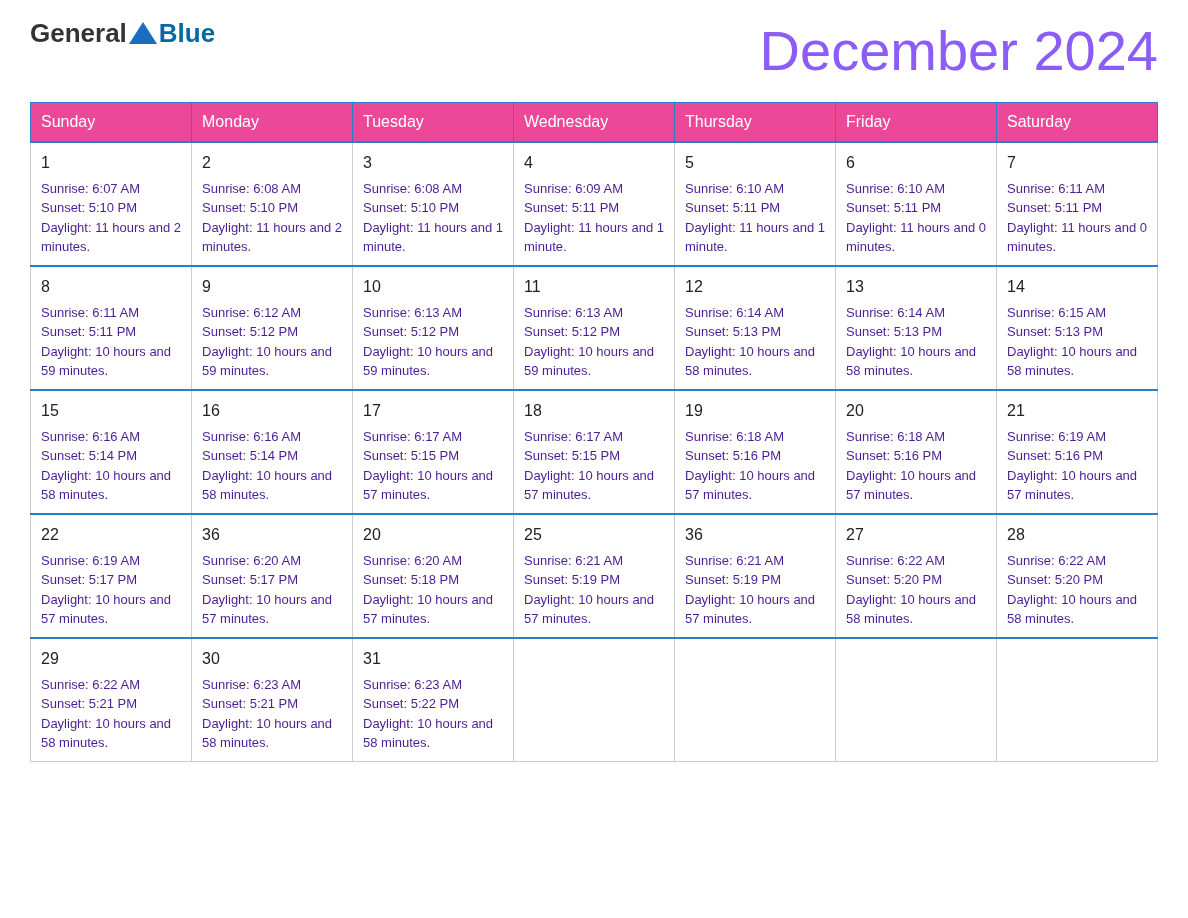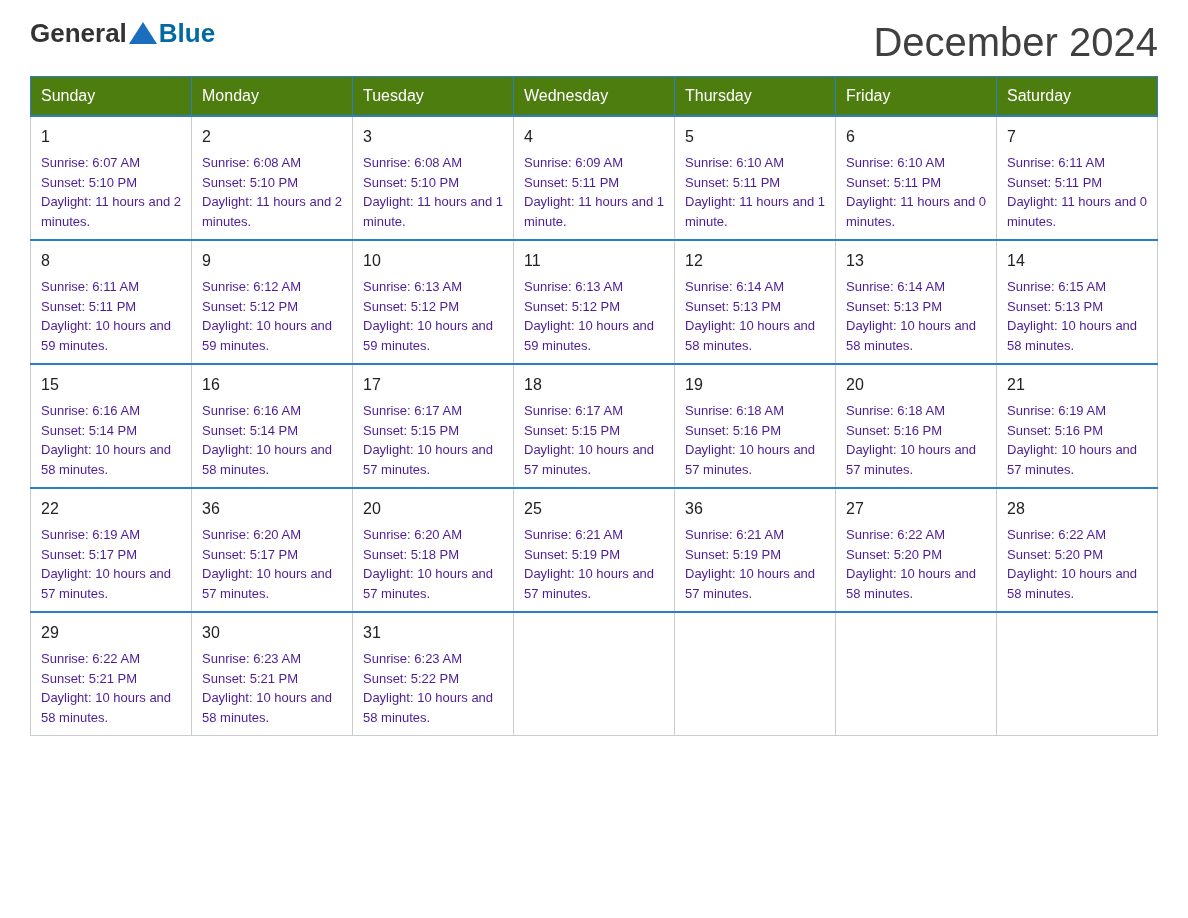--- a/index.html
+++ b/index.html
@@ -8,21 +8,21 @@
       background: #fff;
       color: #333;
       width: 1188px;
       min-height: 918px;
       padding: 20px 30px;
     }
     .header-area {
       display: flex;
       justify-content: space-between;
       align-items: flex-start;
-      margin-bottom: 12px;
+      margin-bottom: 20px;
     }
     .logo-area {
       display: flex;
       flex-direction: column;
       align-items: flex-start;
     }
     .logo-text {
       display: flex;
       align-items: center;
       font-size: 26px;
@@ -42,37 +42,37 @@
       vertical-align: middle;
     }
     .logo-blue {
       color: #0369a1;
       font-size: 26px;
     }
     .title-area {
       text-align: right;
     }
     .month-title {
-      font-size: 40px;
+      font-size: 56px;
       font-weight: normal;
-      color: #404040;
+      color: #8b5cf6;
       line-height: 1.1;
     }
     .location-title {
       font-size: 24px;
       color: #555;
       margin-top: 4px;
     }
     table {
       width: 100%;
       border-collapse: collapse;
       table-layout: fixed;
     }
     thead tr {
-      background-color: #4d7c0f;
+      background-color: #ec4899;
       color: #fff;
     }
     thead th {
       padding: 10px 10px;
       font-size: 16px;
       font-weight: normal;
       text-align: left;
       border: 1px solid #2a7dc9;
     }
     tbody td {

